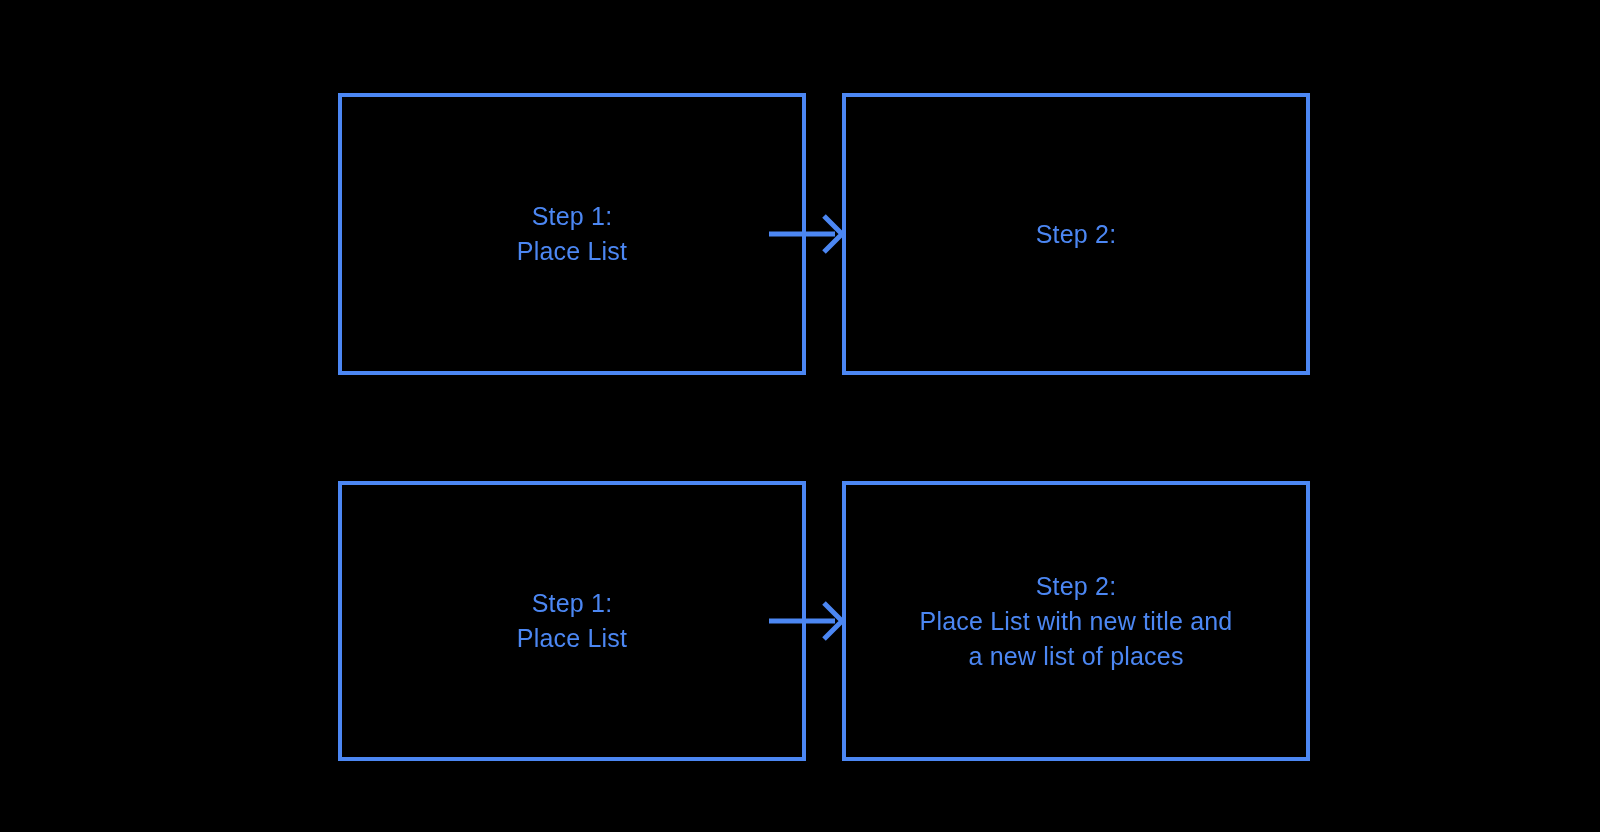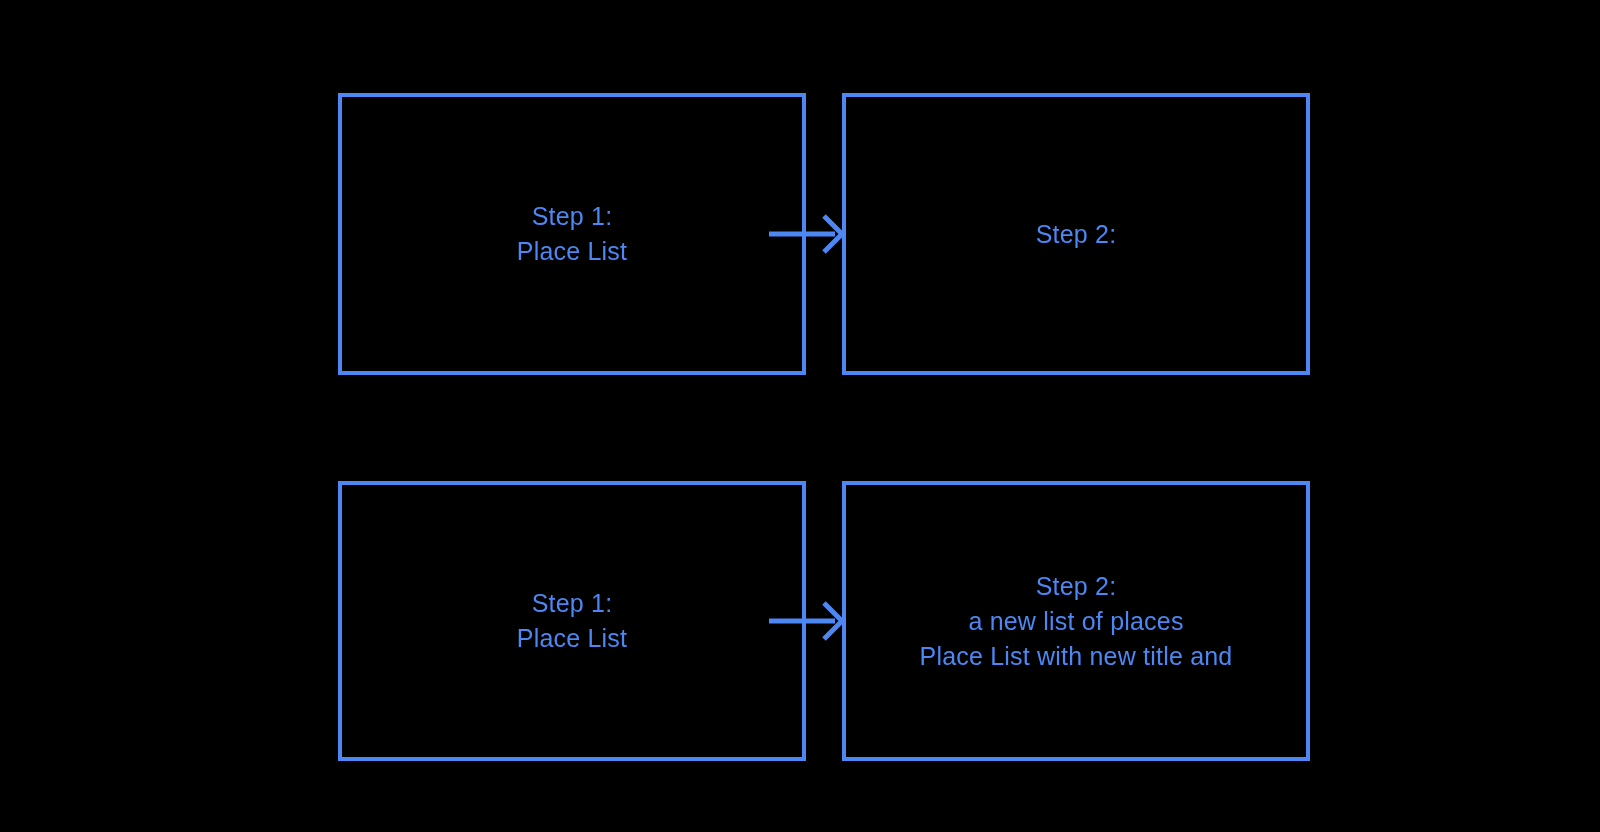--- a/index.html
+++ b/index.html
@@ -81,18 +81,18 @@
   </div>
 
   <svg class="arrow arrow-bottom" viewBox="0 0 80 44" xmlns="http://www.w3.org/2000/svg">
     <line x1="4" y1="22" x2="70" y2="22"></line>
     <polyline points="59,4 77,22 59,40"></polyline>
   </svg>
 
   <div class="flow-box box-d">
     <div class="box-text">
       <span>Step 2:</span>
+      <span>Place List with new title and</span>
       <span>a new list of places</span>
-      <span>Place List with new title and</span>
     </div>
   </div>
 
 </div>
 
 </body></html>

